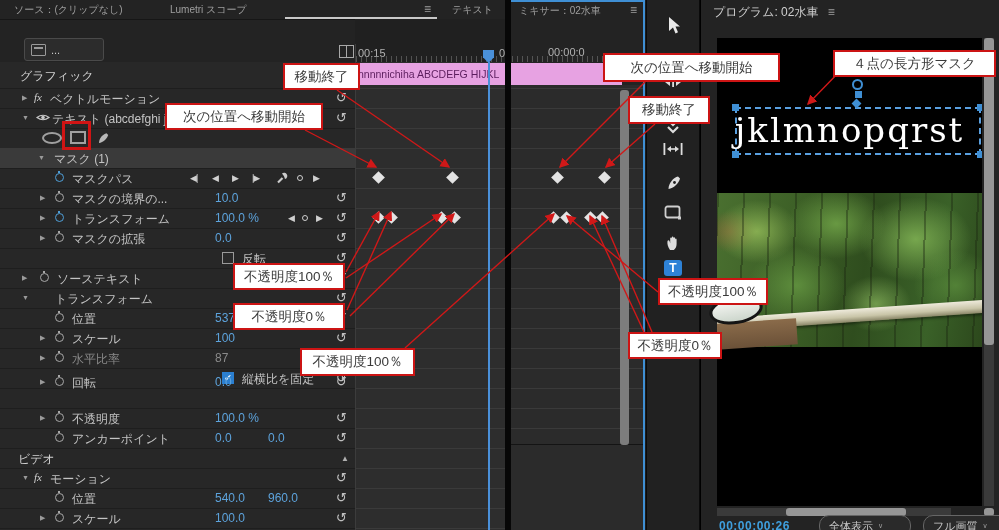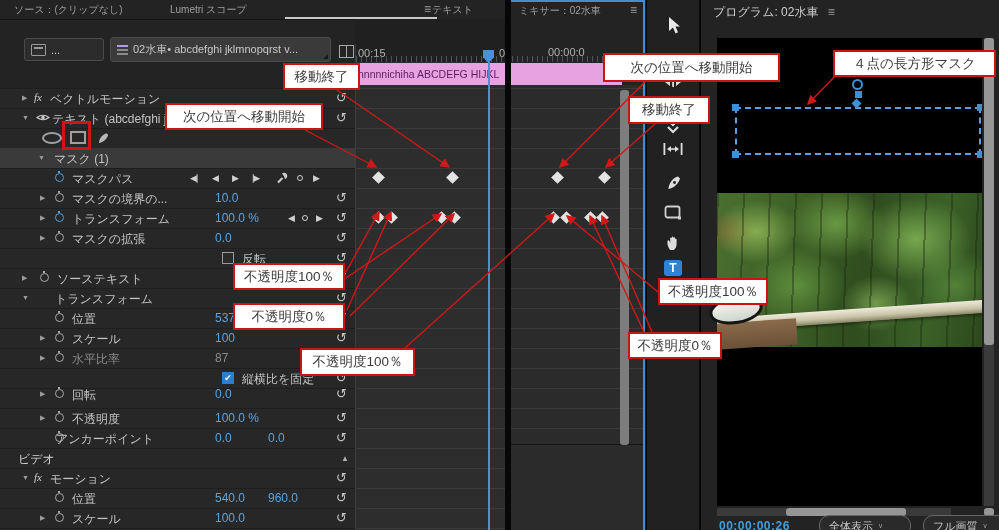--- a/index.html
+++ b/index.html
@@ -108,37 +108,35 @@
 </head>
 <body>
 
 <div id="app">
 
   <div id="ecp" class="abs">
     <div class="tabbar abs">
       <span class="tab" style="left:14px">ソース：(クリップなし)</span>
       <span class="tab" style="left:170px">Lumetri スコープ</span>
       <span class="tabmenu" style="left:424px">≡</span>
-      <span class="tab" style="left:432px">テキスト</span>
+      <span class="tab" style="left:452px">テキスト</span>
       <div class="tab-underline" style="left:285px;width:152px"></div>
     </div>
 
     <div class="hdr-btn" style="left:24px;top:38px;width:80px;height:23px">
       <span class="film-ico"></span>
       <span>...</span>
     </div>
-    <div class="hdr-btn" style="left:110px;top:37px;width:221px;height:25px;background:#3a3a3a">
-      <span class="seq-ico"></span>
-      <span style="overflow:hidden;white-space:nowrap;max-width:185px">02水車• abcdefghi jklmnopqrst v...</span>
-      <span class="clipsel-tri"></span>
-    </div>
     <div class="abs" style="left:337px;top:42px;width:18px;height:18px;display:flex;align-items:center;justify-content:center">
       <span class="split-ico"></span>
     </div>
 
+    <div class="abs" style="left:0;top:62px;width:355px;height:26px;background:#282828;border-bottom:1px solid #1f1f1f">
+      <span class="plabel section" style="left:20px;top:6px">グラフィック</span>
+    </div>
 
     <div class="abs prop-grid" style="left:0;top:88px;width:355px;height:442px;background-color:#272727"></div>
 
     <div class="abs tl-area" style="left:355px;top:62px;width:150px;height:468px">
       <div class="abs tl-grid" style="left:0;top:26px;width:150px;height:442px"></div>
     </div>
     <div class="abs" style="left:355px;top:19px;width:150px;height:43px;background:#202020"></div>
     <span class="ruler-label" style="left:358px;top:47px">00:15</span>
     <span class="ruler-label" style="left:499px;top:47px">0</span>
     <div class="ticks abs" style="left:356px;top:56px;width:149px"></div>
@@ -253,37 +251,37 @@
           <span class="sw" style="left: 55px;"></span>
           <span class="plabel gray" style="left: 72px;">水平比率</span>
           <span class="pval gray" style="left: 215px;">87</span>
           <span class="reset">↺</span>
         </div>
         <div class="prow" style="top: 368px;">
           <span class="cbox on" style="left: 222px;">✔</span>
           <span class="plabel" style="left: 242px;">縦横比を固定</span>
           <span class="reset">↺</span>
         </div>
-        <div class="prow" style="top: 384px; padding-left: 48px;">
+        <div class="prow" style="top: 372px; padding-left: 48px;">
           <span class="chev" style="left: 40px;">▶</span>
           <span class="sw" style="left: 55px;"></span>
           <span class="plabel" style="left: 72px;">回転</span>
           <span class="pval" style="left: 215px;">0.0</span>
           <span class="reset">↺</span>
         </div>
         <div class="prow" style="top: 408px; padding-left: 48px;">
           <span class="chev" style="left: 40px;">▶</span>
           <span class="sw" style="left: 55px;"></span>
           <span class="plabel" style="left: 72px;">不透明度</span>
           <span class="pval" style="left: 215px;">100.0 %</span>
           <span class="reset">↺</span>
         </div>
         <div class="prow" style="top: 428px;">
           <span class="sw" style="left: 55px;"></span>
-          <span class="plabel" style="left: 56px;">アンカーポイント</span>
+          <span class="plabel" style="left: 72px;">アンカーポイント</span>
           <span class="pval" style="left: 215px;">0.0</span>
           <span class="pval" style="left: 268px;">0.0</span>
           <span class="reset">↺</span>
         </div>
         <div class="prow" style="top: 448px;">
           <span class="plabel section" style="left: 18px;">ビデオ</span>
           <span class="collapse">▲</span>
         </div>
         <div class="prow" style="top: 468px;">
           <span class="chev" style="left: 22px;">▼</span>
@@ -373,20 +371,21 @@
     <div class="tool type-tool" style="top:260px">T</div>
   </div>
 
   <div id="program" class="abs">
     <span id="pm-title" class="abs">
       <span>プログラム: 02水車</span>
       <span style="color:#9f9f9f;margin-left:6px">≡</span>
     </span>
 
     <div id="pm-video" class="abs">
+      <div id="pm-overlay-text" class="abs">jklmnopqrst</div>
       <div id="mask-rect" class="abs">
         <div class="mh" style="left:-5px;top:-5px"></div>
         <div class="mh" style="right:-5px;top:-5px"></div>
         <div class="mh" style="left:-5px;bottom:-5px"></div>
         <div class="mh" style="right:-5px;bottom:-5px"></div>
       </div>
       <div class="mh mh-diamond abs" style="left:136px;top:62px"></div>
       <div class="mh abs" style="left:137.5px;top:53px"></div>
       <div class="mh mh-circle abs" style="left:135px;top:41px"></div>
       <div id="forest" class="abs">

